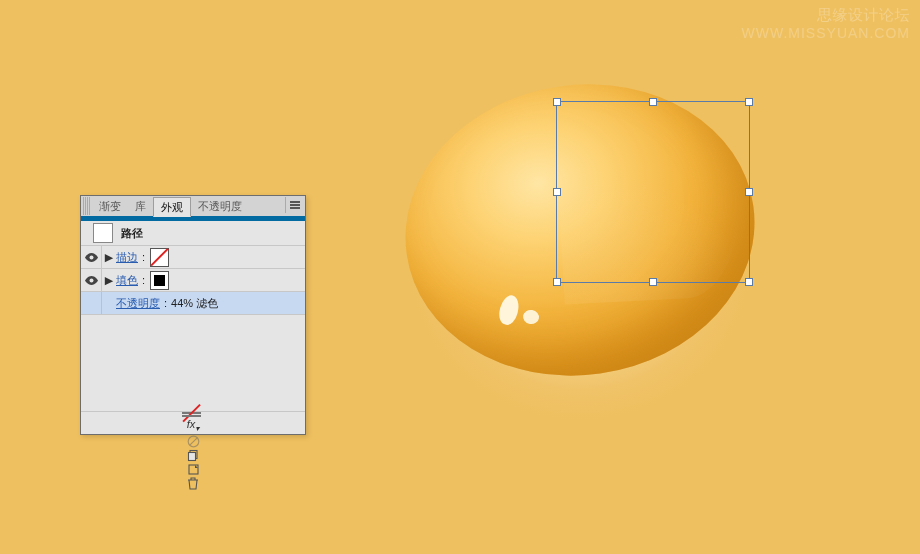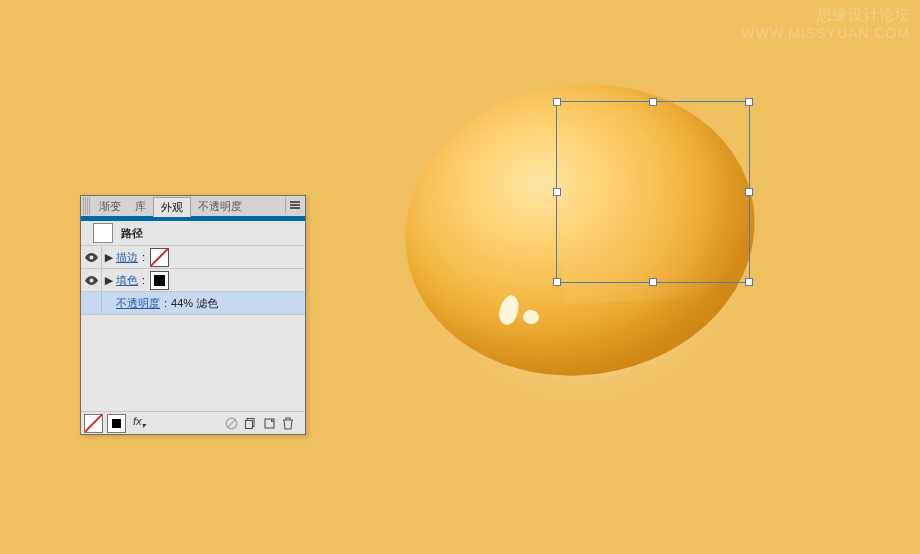--- a/index.html
+++ b/index.html
@@ -247,20 +247,21 @@
 
   .panel-spacer{height:96px;border-bottom:1px solid #c7c7c7;background:#e5e5e5;}
 
   .panel-footer{
     height: 22px;
     display:flex;
     align-items:center;
     background:#e5e5e5;
     padding:0 3px;
     gap:1px;
+    flex-direction:column;
   }
   .ft-swatch{width:17px;height:17px;background:#fff;border:1px solid #777;position:relative;margin-right:3px;cursor:pointer;}
   .ft-swatch.none::after{content:"";position:absolute;left:0;top:50%;width:140%;height:1.5px;background:#d22;transform:translate(-15%,-50%) rotate(-45deg);}
   .ft-swatch.fill{box-shadow:inset 0 0 0 4px #fff;background:#000;}
   .fx{font-style:italic;font-size:11px;padding:0 3px;color:#333;cursor:pointer;}
   .fx sub{font-size:8px;}
   .spacer{flex:1;}
   .ico{width:18px;height:18px;display:flex;align-items:center;justify-content:center;color:#555;cursor:pointer;border-radius:2px;}
   .ico.disabled{opacity:.5;cursor:default;}
   .ico svg{display:block;}

